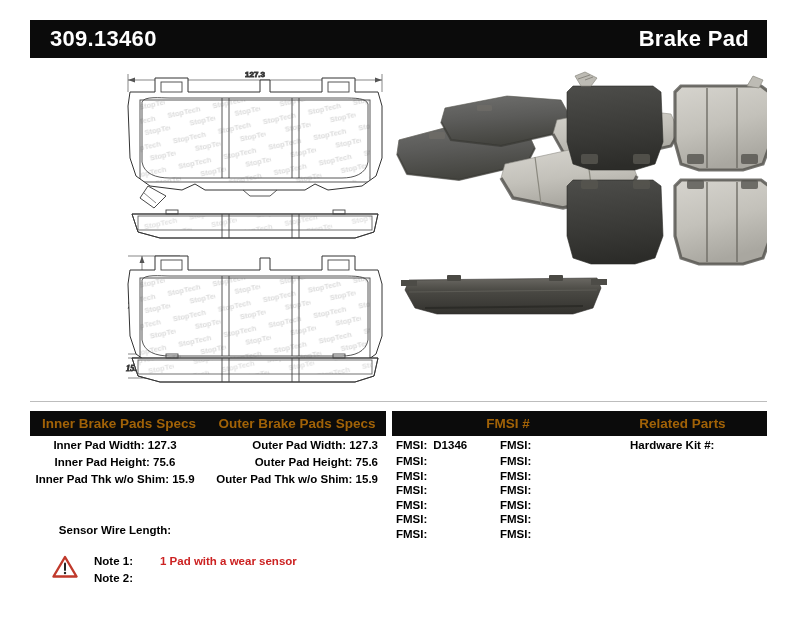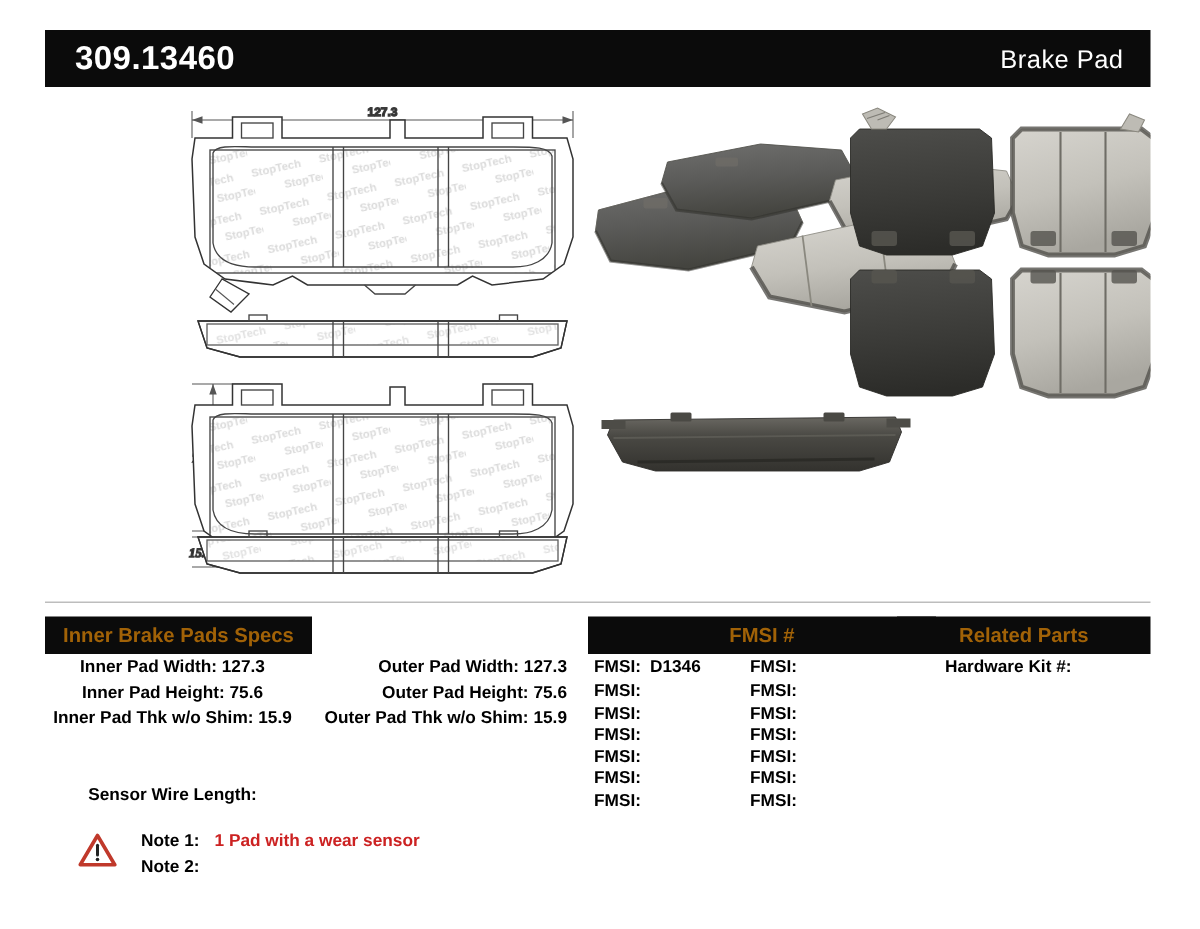--- a/index.html
+++ b/index.html
@@ -36,22 +36,22 @@
   }
   #part-number {
     color: #ffffff;
     font-size: 22px;
     font-weight: bold;
     letter-spacing: 0.3px;
     line-height: 1;
   }
   #product-type {
     color: #ffffff;
-    font-size: 17px;
-    font-weight: normal;
+    font-size: 22px;
+    font-weight: bold;
     letter-spacing: 0.3px;
     line-height: 1;
     margin-left: 36px;
   }
 
   
   #drawing-area {
     position: absolute;
     left: 30px;
     top: 66px;
@@ -168,21 +168,21 @@
   }
   .note-label {
     font-size: 11.5px;
     font-weight: bold;
     height: 17px;
     line-height: 17px;
     white-space: nowrap;
   }
   #note-values {
     position: absolute;
-    left: 91px;
+    left: 108px;
     top: 0;
     width: 320px;
   }
   .note-value {
     font-size: 11.5px;
     font-weight: bold;
     height: 17px;
     line-height: 17px;
     white-space: nowrap;
     color: #cc2222;
@@ -439,20 +439,21 @@
       </svg>
     </div>
   </div>
 
   <div id="table-top-rule"></div>
 
   <div id="spec-table">
 
     <div class="head-row">
       <div class="col-head head-cell h-inner">Inner Brake Pads Specs</div>
+      <div class="col-head head-cell h-outer">Outer Brake Pads Specs</div>
       <div class="col-head head-cell h-fmsi">FMSI #</div>
       <div class="col-head head-cell h-rel">Related Parts</div>
     </div>
 
     <div class="body-row">
 
       <div class="spec-col c-inner">
         <div class="spec-line" style="height:18px;line-height:18px;">Inner Pad Width: 127.3</div>
         <div class="spec-line" style="height:17px;line-height:17px;">Inner Pad Height: 75.6</div>
         <div class="spec-line" style="height:17px;line-height:17px;">Inner Pad Thk w/o Shim: 15.9</div>

